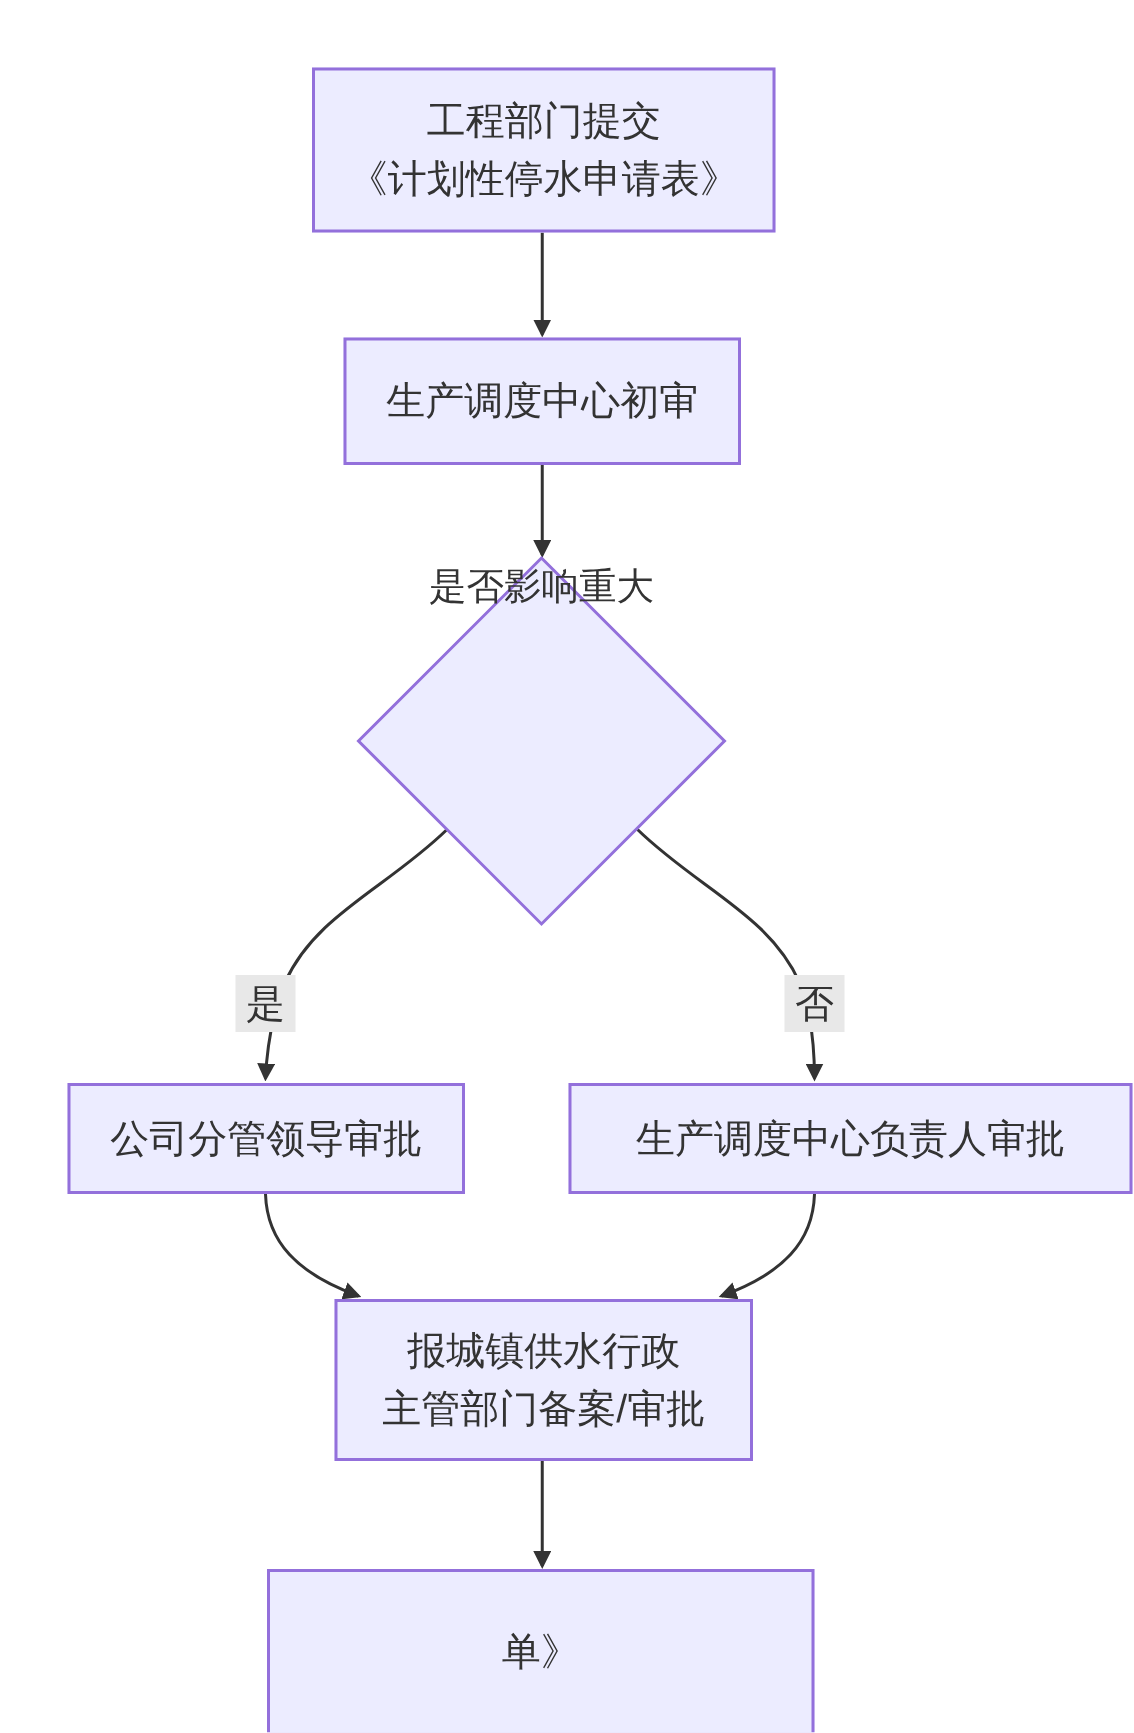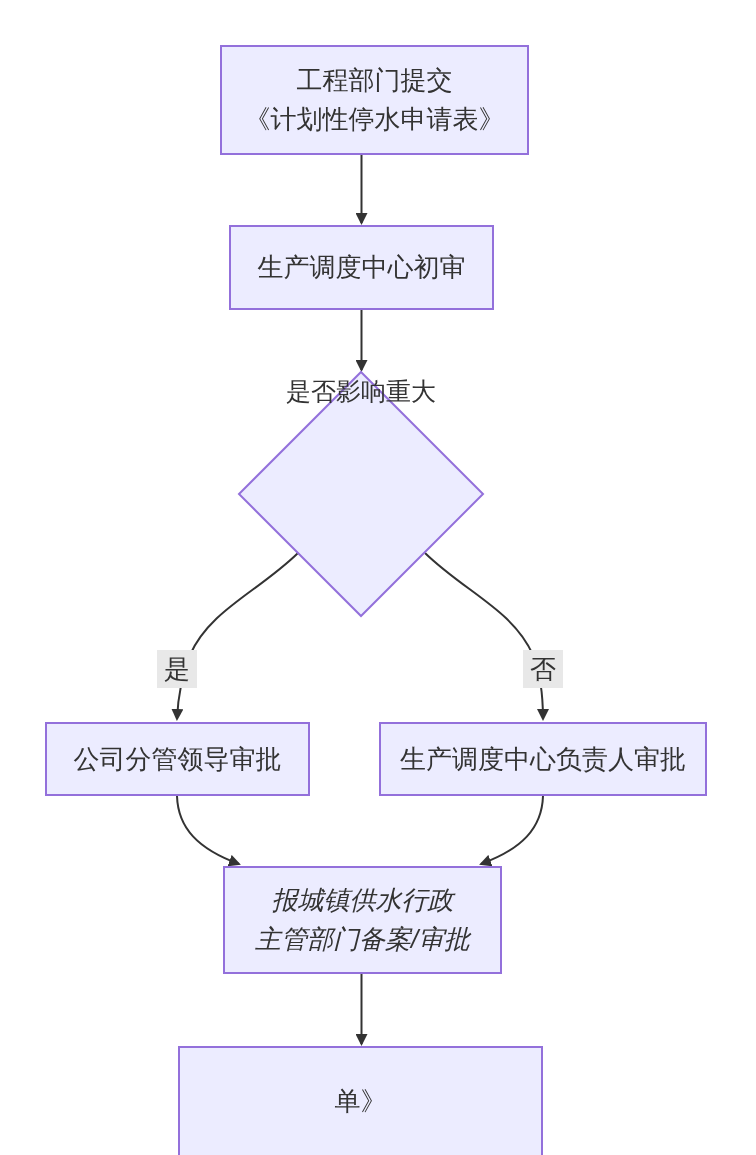--- a/index.html
+++ b/index.html
@@ -74,21 +74,21 @@
     <path class="edge" d="M361.5 300 L361.5 370" marker-end="url(#arrowhead)"></path>
     <path class="edge" d="M298 553 C258 592 210 610 190 655 C182 675 178 697 177 719" marker-end="url(#arrowhead)"></path>
     <path class="edge" d="M425 553 C465 592 513 610 533 655 C541 675 543 697 543 719" marker-end="url(#arrowhead)"></path>
     <path class="edge" d="M177 796 C178 828 198 849 239 864" marker-end="url(#arrowhead)"></path>
     <path class="edge" d="M543 796 C542 828 522 849 481 864" marker-end="url(#arrowhead)"></path>
     <path class="edge" d="M361.5 974 L361.5 1044" marker-end="url(#arrowhead)"></path>
 
     <polygon points="361,372 483,494 361,616 239,494" fill="#ECECFF" stroke="#9370DB" stroke-width="2"></polygon>
   </svg>
 
-  <div class="node" style="left:208px; top:45px; width:309px; height:110px;margin-left:12px;">
+  <div class="node" style="left:208px; top:45px; width:309px; height:110px;">
     <span>工程部门提交</span>
     <span>《计划性停水申请表》</span>
   </div>
 
   <div class="node" style="left:229px; top:225px; width:265px; height:85px;">
     <span>生产调度中心初审</span>
   </div>
 
   <div class="diamond-label" style="left:239px; top:372px; width:244px; height:244px;">
     <span>是否影响重大</span>
@@ -98,25 +98,25 @@
     <span>是</span>
   </div>
   <div class="edge-label" style="left:523px; top:650px; width:40px; height:38px;">
     <span>否</span>
   </div>
 
   <div class="node" style="left:45px; top:722px; width:265px; height:74px;">
     <span>公司分管领导审批</span>
   </div>
 
-  <div class="node" style="left:379px; top:722px; width:328px; height:74px;">
+  <div class="node" style="left:379px; top:722px; width:376px; height:74px;">
     <span>生产调度中心负责人审批</span>
   </div>
 
-  <div class="node" style="left:223px; top:866px; width:279px; height:108px;font-style:italic;">
+  <div class="node" style="left:223px; top:866px; width:279px; height:108px;">
     <span>报城镇供水行政</span>
     <span>主管部门备案/审批</span>
   </div>
 
   <div class="node" style="left:178px; top:1046px; width:365px; height:111px;">
     <span>单》</span>
   </div>
 
 </div>
 

